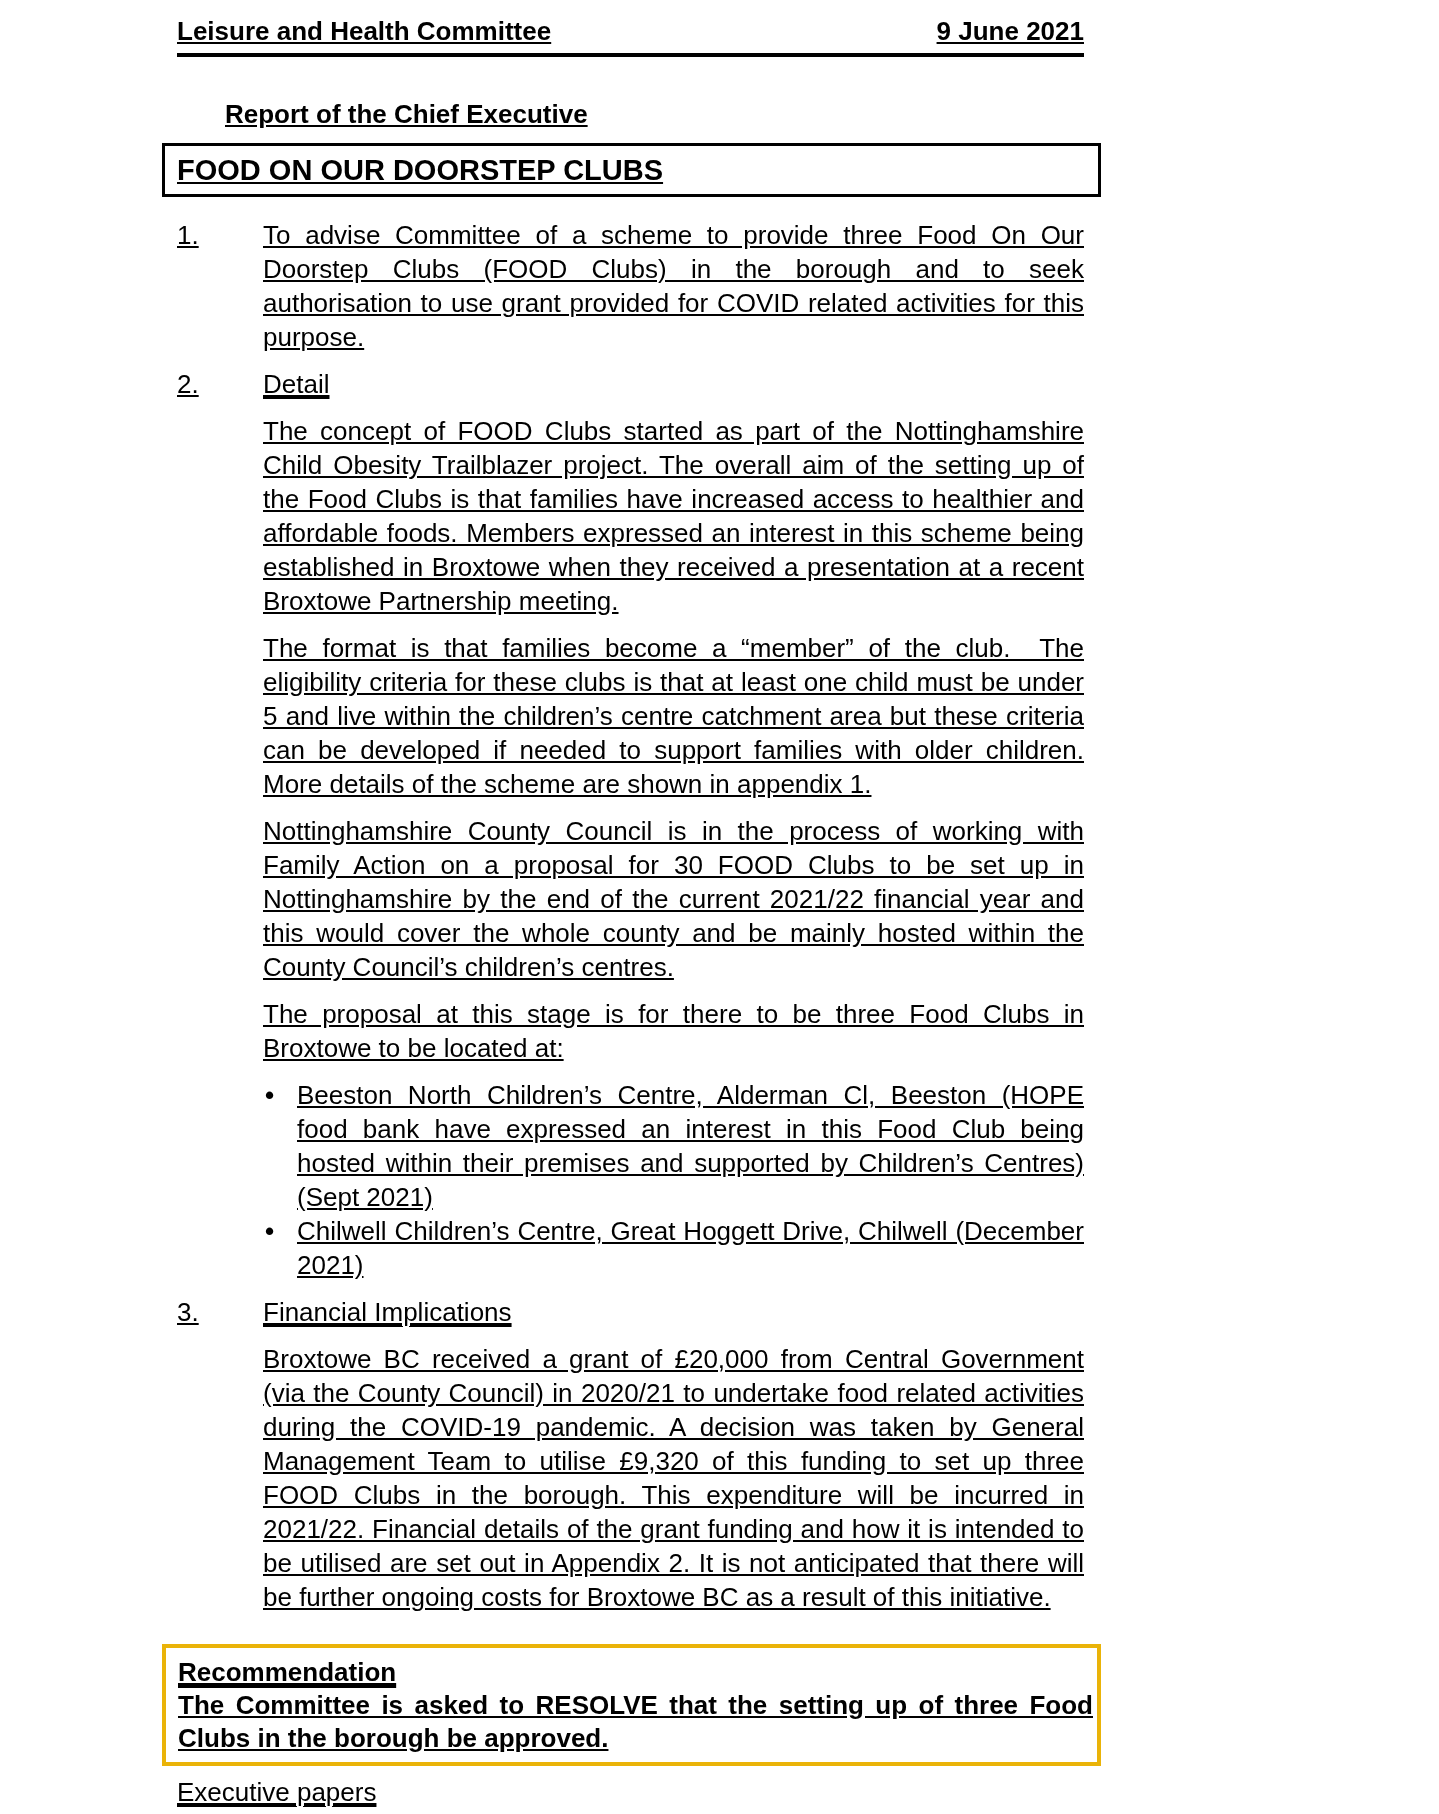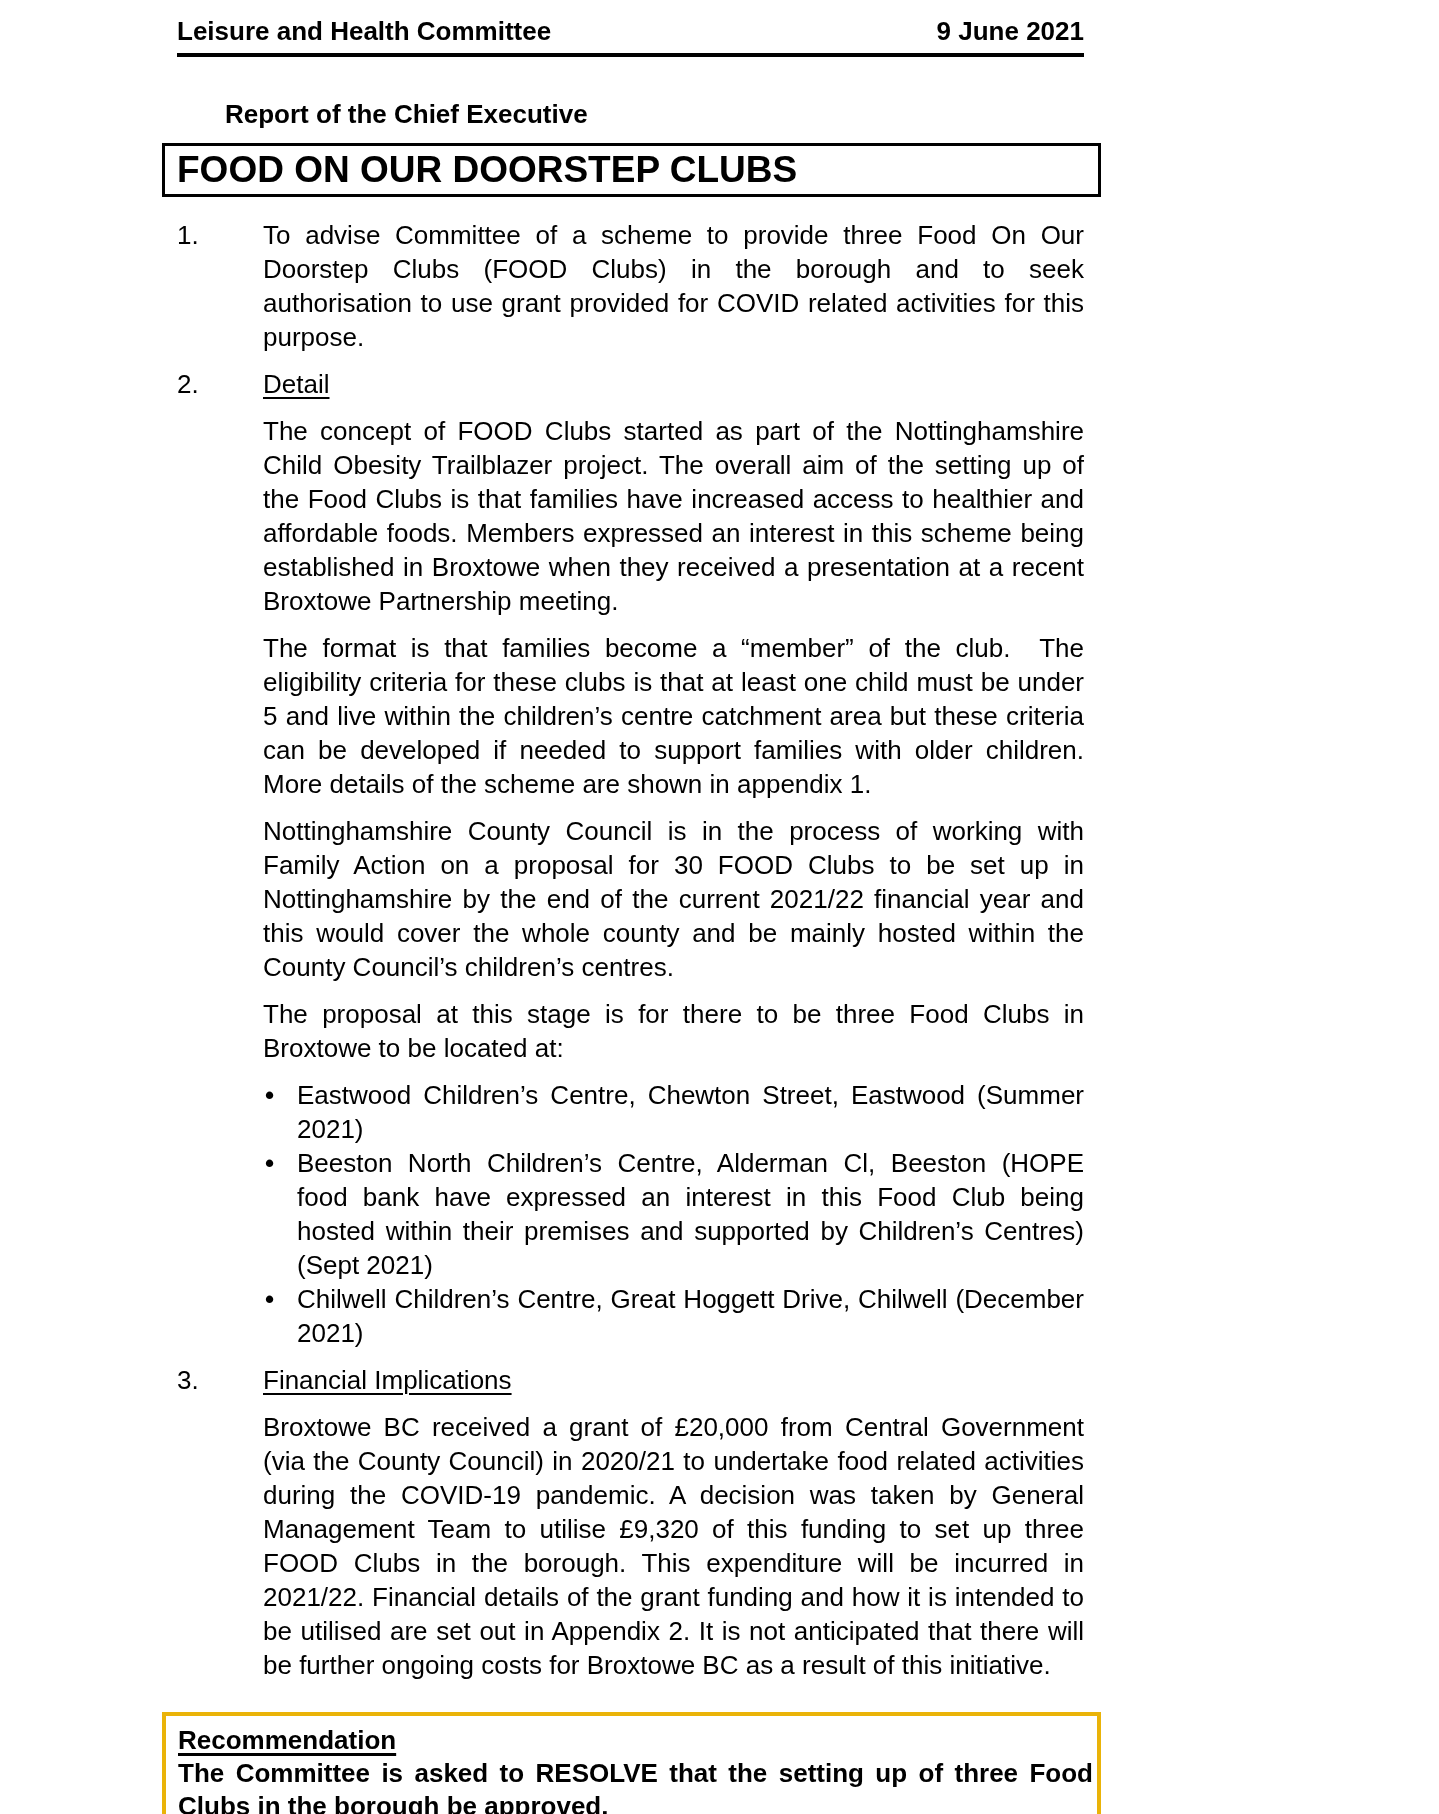--- a/index.html
+++ b/index.html
@@ -8,41 +8,42 @@
     height: 1814px;
     box-sizing: border-box;
     background: #ffffff;
     color: #000000;
     font-family: "Liberation Sans", "DejaVu Sans", sans-serif;
     font-size: 26px;
     line-height: 34px;
     padding: 14px 176px 0 177px;
     overflow: hidden;
     position: relative;
+    text-decoration: underline;
   }
   
   .doc-header {
     display: flex;
     justify-content: space-between;
     align-items: flex-end;
     font-weight: bold;
     padding-bottom: 5px;
     border-bottom: 4px solid #000;
   }
   .subtitle {
     font-weight: bold;
     margin-top: 40px;
     margin-left: 48px;
   }
   .title-box {
     border: 3px solid #000;
     margin: 12px -17px 0 -15px;
     padding: 5px 14px 5px 12px;
     font-weight: bold;
-    font-size: 37px;
+    font-size: 29px;
     line-height: 38px;
   }
   .sections { margin-top: 21px; }
   .section { display: flex; }
   .sec-num { width: 86px; flex: none; }
   .sec-body { flex: 1; min-width: 0; }
   .sec-heading {
     text-decoration: underline;
     text-decoration-thickness: 2px;
     text-underline-offset: 4px;
@@ -109,21 +110,20 @@
 
     <div class="section">
       <div class="sec-num">2.</div>
       <div class="sec-body">
         <div class="sec-heading">Detail</div>
         <p class="para">The concept of FOOD Clubs started as part of the Nottinghamshire Child Obesity Trailblazer project. The overall aim of the setting up of the Food Clubs is that families have increased access to healthier and affordable foods. Members expressed an interest in this scheme being established in Broxtowe when they received a presentation at a recent Broxtowe Partnership meeting.</p>
         <p class="para">The format is that families become a “member” of the club.&nbsp; The eligibility criteria for these clubs is that at least one child must be under 5 and live within the children’s centre catchment area but these criteria can be developed if needed to support families with older children. More details of the scheme are shown in appendix 1.</p>
         <p class="para">Nottinghamshire County Council is in the process of working with Family Action on a proposal for 30 FOOD Clubs to be set up in Nottinghamshire by the end of the current 2021/22 financial year and this would cover the whole county and be mainly hosted within the County Council’s children’s centres.</p>
         <p class="para">The proposal at this stage is for there to be three Food Clubs in Broxtowe to be located at:</p>
         <ul class="bullets">
-          <li>Eastwood Children’s Centre, Chewton Street, Eastwood (Summer 2021)</li>
           <li>Beeston North Children’s Centre, Alderman Cl, Beeston (HOPE food bank have expressed an interest in this Food Club being hosted within their premises and supported by Children’s Centres) (Sept 2021)</li>
           <li>Chilwell Children’s Centre, Great Hoggett Drive, Chilwell (December 2021)</li>
         </ul>
       </div>
     </div>
 
     <div class="section">
       <div class="sec-num">3.</div>
       <div class="sec-body">
         <div class="sec-heading">Financial Implications</div>

